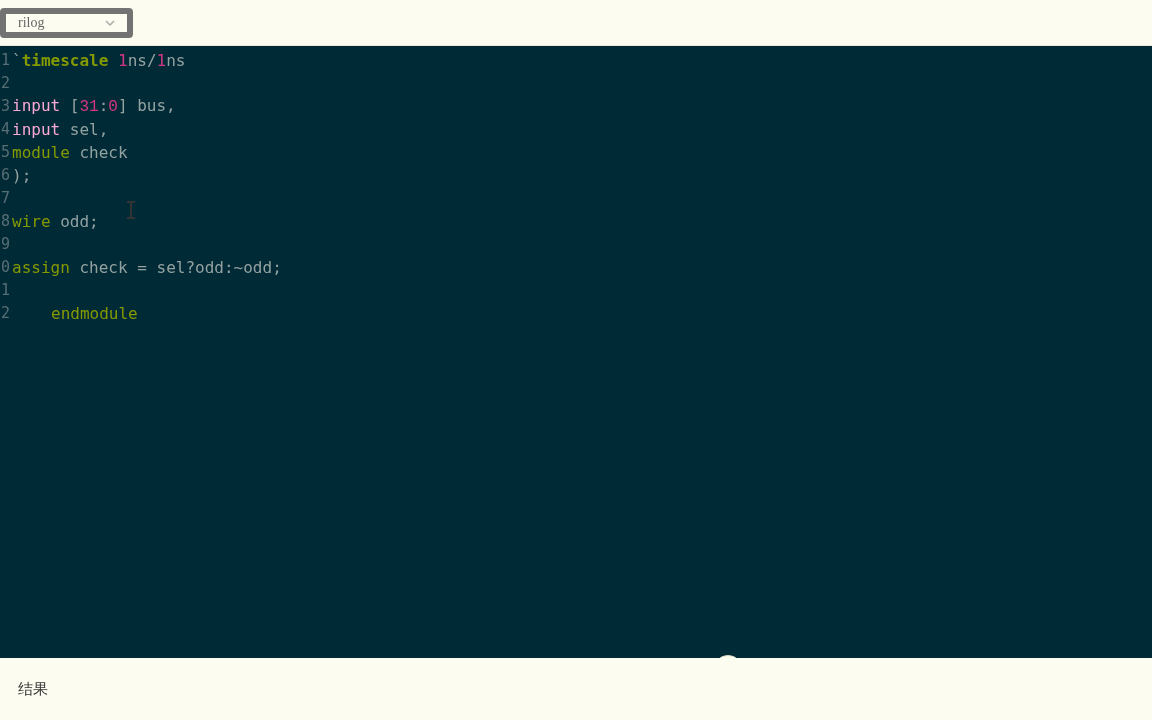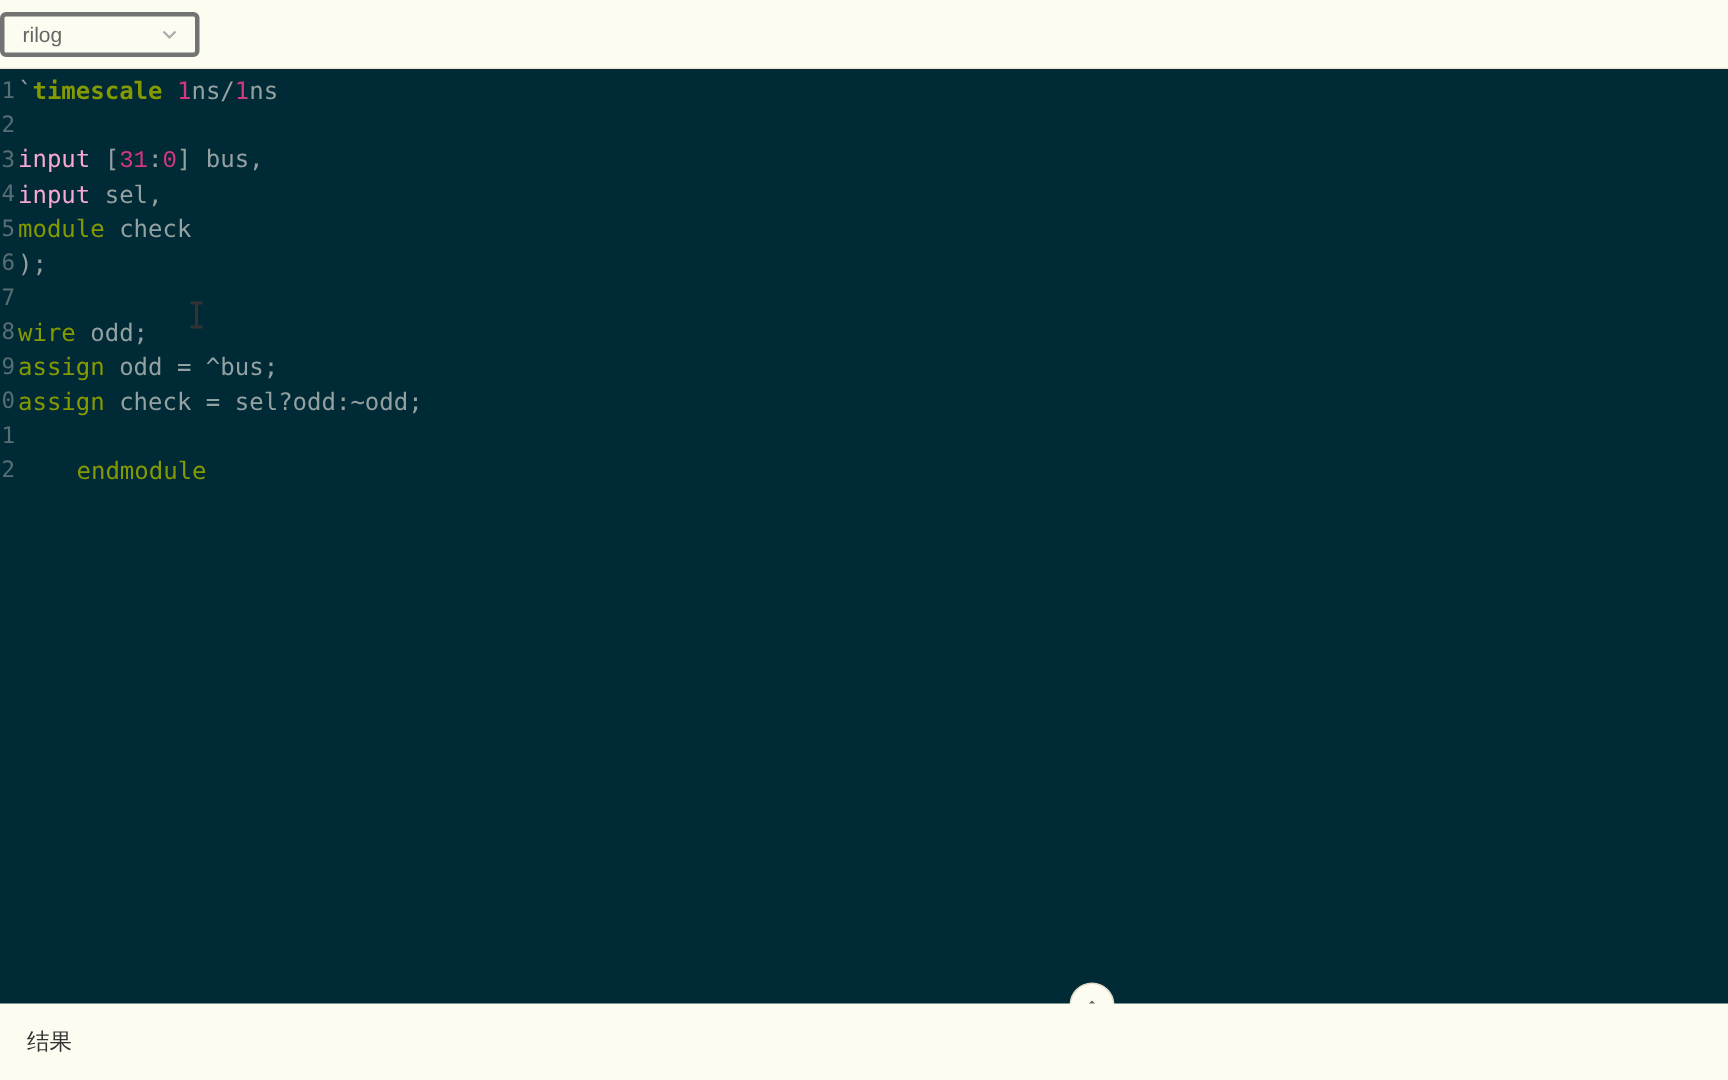--- a/index.html
+++ b/index.html
@@ -17,31 +17,32 @@
     }
     .top-bar {
       height: 46px;
       background: #fdfcf0;
       display: flex;
       align-items: center;
       padding-left: 0;
       border-bottom: 1px solid #eee8d5;
     }
     .language-select {
-      border: 3px solid #737373;
+      border: 6px solid #737373;
       border-radius: 4px;
       height: 30px;
       width: 133px;
       margin-left: 0;
       display: flex;
       align-items: center;
       padding: 0 12px;
       background: #fdfcf0;
       cursor: pointer;
       position: relative;
+      font-family: Liberation Serif, serif;
     }
     .language-select-text {
       color: #666;
       font-size: 14px;
       flex: 1;
     }
     .chevron-icon {
       width: 10px;
       height: 10px;
       color: #aaa;
@@ -110,21 +111,21 @@
       height: 2px;
       background: #333;
       box-shadow: 0 16px 0 #333;
     }
     
     .bottom-bar {
       position: absolute;
       bottom: 0;
       left: 0;
       right: 0;
-      height: 51px;
+      height: 62px;
       background: #fdfcf0;
       display: flex;
       align-items: center;
       padding-left: 0;
     }
     .tab-button {
       padding: 10px 18px;
       font-size: 15px;
       color: #333;
       cursor: pointer;
@@ -188,21 +189,20 @@
       <div class="code-line">
         <span class="line-number">7</span>
         <span class="code-content"></span>
       </div>
       <div class="code-line">
         <span class="line-number">8</span>
         <span class="code-content"><span class="kw-wire">wire</span><span class="plain"> </span><span class="ident">odd</span><span class="plain">;</span></span>
       </div>
       <div class="code-line">
         <span class="line-number">9</span>
-        <span class="code-content"><span class="kw-assign">assign</span><span class="plain"> </span><span class="ident">odd</span><span class="plain"> = ^</span><span class="ident">bus</span><span class="plain">;</span></span>
       </div>
       <div class="code-line">
         <span class="line-number">0</span>
         <span class="code-content"><span class="kw-assign">assign</span><span class="plain"> </span><span class="ident">check</span><span class="plain"> = </span><span class="ident">sel</span><span class="plain">?</span><span class="ident">odd</span><span class="plain">:~</span><span class="ident">odd</span><span class="plain">;</span></span>
       </div>
       <div class="code-line">
         <span class="line-number">1</span>
         <span class="code-content"></span>
       </div>
       <div class="code-line">

